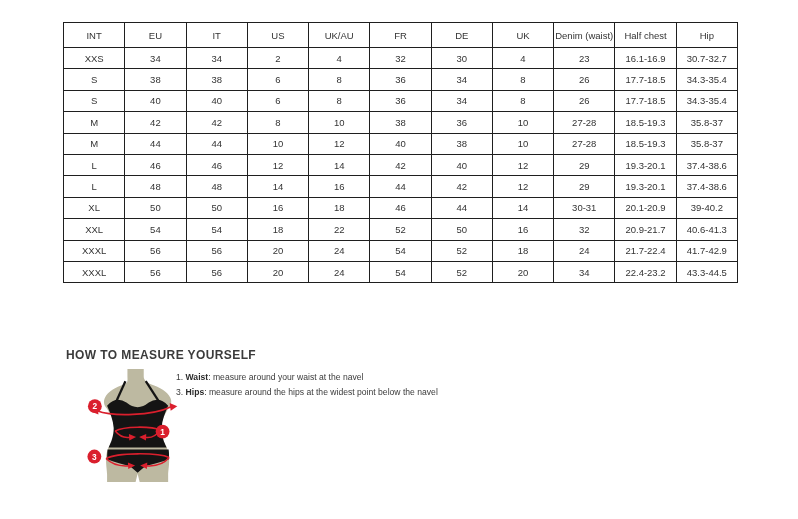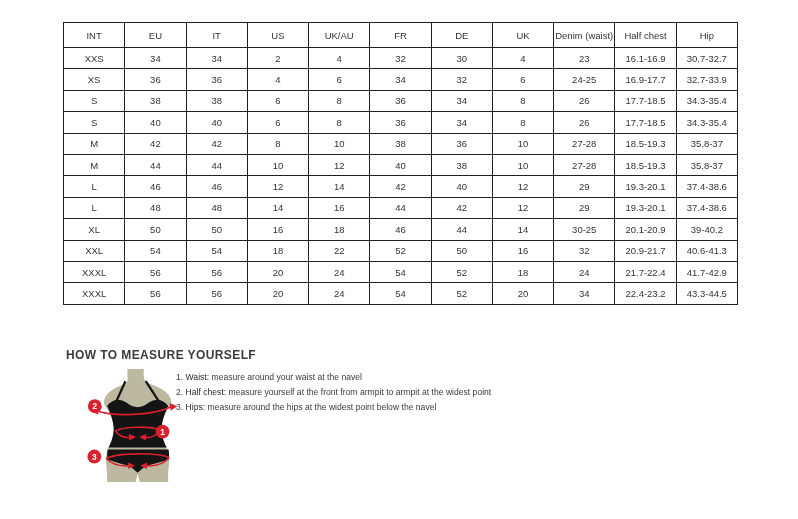--- a/index.html
+++ b/index.html
@@ -50,21 +50,21 @@
     color: #3b3b3b;
   }
   .measure-steps {
     position: absolute;
     left: 176px;
     top: 370px;
     font-size: 8.6px;
     color: #3b3b3b;
   }
   .measure-steps .step { line-height: 14.8px; white-space: nowrap; }
-  .measure-steps .step .b { font-weight: 400; color: #2b2b2b; margin-top: 16px; }
+  .measure-steps .step .b { font-weight: 700; color: #2b2b2b; margin-top: 16px; }
 
   .figure-wrap {
     position: absolute;
     left: 82px;
     top: 369px;
     width: 98px;
     height: 114px;
   }
   .figure-wrap svg { display: block; width: 98px; height: 114px; }
 </style>
@@ -97,33 +97,20 @@
           <td>2</td>
           <td>4</td>
           <td>32</td>
           <td>30</td>
           <td>4</td>
           <td>23</td>
           <td>16.1-16.9</td>
           <td>30.7-32.7</td>
         </tr>
         <tr>
-          <td>XS</td>
-          <td>36</td>
-          <td>36</td>
-          <td>4</td>
-          <td>6</td>
-          <td>34</td>
-          <td>32</td>
-          <td>6</td>
-          <td>24-25</td>
-          <td>16.9-17.7</td>
-          <td>32.7-33.9</td>
-        </tr>
-        <tr>
           <td>S</td>
           <td>38</td>
           <td>38</td>
           <td>6</td>
           <td>8</td>
           <td>36</td>
           <td>34</td>
           <td>8</td>
           <td>26</td>
           <td>17.7-18.5</td>
@@ -196,21 +183,21 @@
         </tr>
         <tr>
           <td>XL</td>
           <td>50</td>
           <td>50</td>
           <td>16</td>
           <td>18</td>
           <td>46</td>
           <td>44</td>
           <td>14</td>
-          <td>30-25</td>
+          <td>30-31</td>
           <td>20.1-20.9</td>
           <td>39-40.2</td>
         </tr>
         <tr>
           <td>XXL</td>
           <td>54</td>
           <td>54</td>
           <td>18</td>
           <td>22</td>
           <td>52</td>
@@ -318,17 +305,16 @@
       </g>
       <g>
         <circle cx="11.5" cy="86" r="6.8" fill="#da1f2d"></circle>
         <text x="11.5" y="89" font-size="8.2" font-weight="bold" fill="#ffffff" text-anchor="middle" font-family="Liberation Sans, sans-serif">3</text>
       </g>
     </svg>
   </div>
 
   <div class="measure-steps">
       <div class="step"><span>1. </span><span class="b">Waist</span><span>: measure around your waist at the navel</span></div>
-      <div class="step"><span>2. </span><span class="b">Half chest</span><span>: measure yourself at the front from armpit to armpit at the widest point</span></div>
       <div class="step"><span>3. </span><span class="b">Hips</span><span>: measure around the hips at the widest point below the navel</span></div>
     </div>
 
 </div>
 
 </body></html>

